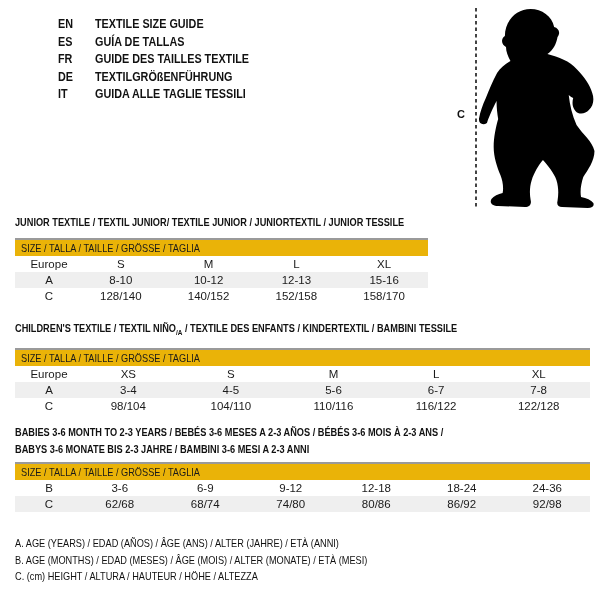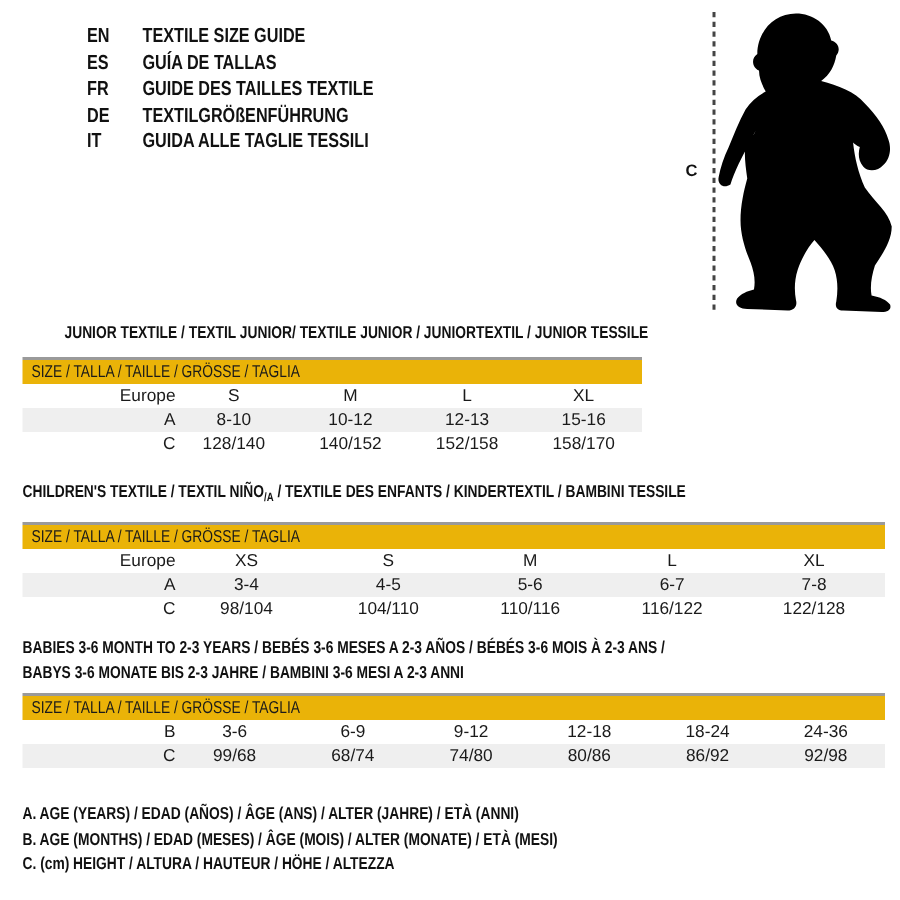--- a/index.html
+++ b/index.html
@@ -15,25 +15,25 @@
   .lang-row{display:flex;height:17.5px;align-items:center;font-weight:700;font-size:13.5px;}
   .lang-code{width:37px;margin-left:36px;}
   
   .sec-title{position:absolute;left:15px;font-weight:700;font-size:11.5px;line-height:17px;}
   .sub{font-size:8px;position:relative;top:2.5px;}
   
   .tbl{position:absolute;left:15px;border-top:2px solid #9a9a9a;font-size:11.5px;color:#1a1a1a;}
   .hdr{height:16px;line-height:16px;background:#eab308;padding-left:6px;}
   .trow{display:flex;height:16px;line-height:16px;}
   .alt{background:#efefef;}
-  .lbl{width:62px;padding-left:6px;box-sizing:border-box;text-align:right;margin-left:40px;}
+  .lbl{width:62px;padding-left:6px;box-sizing:border-box;text-align:center;}
   .cell{flex:1;text-align:center;}
   
   .legend{position:absolute;left:15px;top:535px;}
-  .legend-line{font-weight:700;font-size:11.5px;line-height:16.5px;height:16.5px;}
+  .legend-line{font-weight:400;font-size:11.5px;line-height:16.5px;height:16.5px;}
   
   .figure{position:absolute;left:450px;top:5px;width:150px;height:205px;}
   .c-label{position:absolute;left:453px;top:108px;width:16px;text-align:center;
            font-weight:700;font-size:11px;line-height:13px;}
 </style>
 </head>
 <body>
 
 <div class="page">
 
@@ -73,21 +73,21 @@
            C54,158 50,166 48,173 C46,180 46,187 47,193 C48,197 46,200 42,200
            L18,199 C13,199 10,196 12,192 C14,189 18,187 22,186 C23,180 22,174 20,168
            C17,160 14,150 14,140 C14,130 16,120 18,112 C17,104 16,96 17,89
            C20,86 22,83 23,80 C20,87 16,95 13,102 C11,107 9,112 8,116
            C4,119 0,116 1,111 C2,105 4,98 7,91 C10,83 13,74 17,66
            C20,61 24,57 29,54 C27,50 25,45 25,40 C21,38 20,32 24,29
            C24,14 34,2 47,2 Z"></path>
     </g>
   </svg>
 
-  <div class="sec-title" style="top:214px;margin-left:28px;">
+  <div class="sec-title" style="top:214px;">
     <span class="cx">JUNIOR TEXTILE / TEXTIL JUNIOR/ TEXTILE JUNIOR / JUNIORTEXTIL / JUNIOR TESSILE</span>
   </div>
   <div class="tbl" style="top:238px;width:413px;">
     <div class="hdr">
       <span class="cx">SIZE / TALLA / TAILLE / GRÖSSE / TAGLIA</span>
     </div>
     <div class="trow">
       <span class="lbl">Europe</span>
       <span class="cell">S</span>
       <span class="cell">M</span>
@@ -155,21 +155,21 @@
       <span class="lbl">B</span>
       <span class="cell">3-6</span>
       <span class="cell">6-9</span>
       <span class="cell">9-12</span>
       <span class="cell">12-18</span>
       <span class="cell">18-24</span>
       <span class="cell">24-36</span>
     </div>
     <div class="trow alt">
       <span class="lbl">C</span>
-      <span class="cell">99/68</span>
+      <span class="cell">62/68</span>
       <span class="cell">68/74</span>
       <span class="cell">74/80</span>
       <span class="cell">80/86</span>
       <span class="cell">86/92</span>
       <span class="cell">92/98</span>
     </div>
   </div>
 
   <div class="legend">
     <div class="legend-line"><span class="cx">A. AGE (YEARS) / EDAD (AÑOS) / ÂGE (ANS) / ALTER (JAHRE) / ETÀ (ANNI)</span></div>

